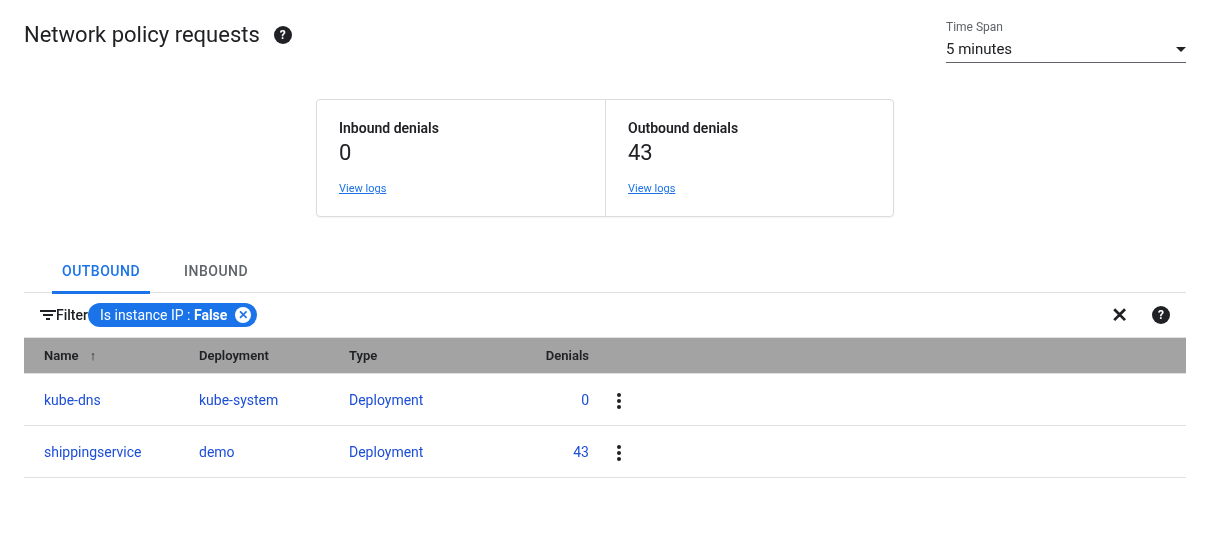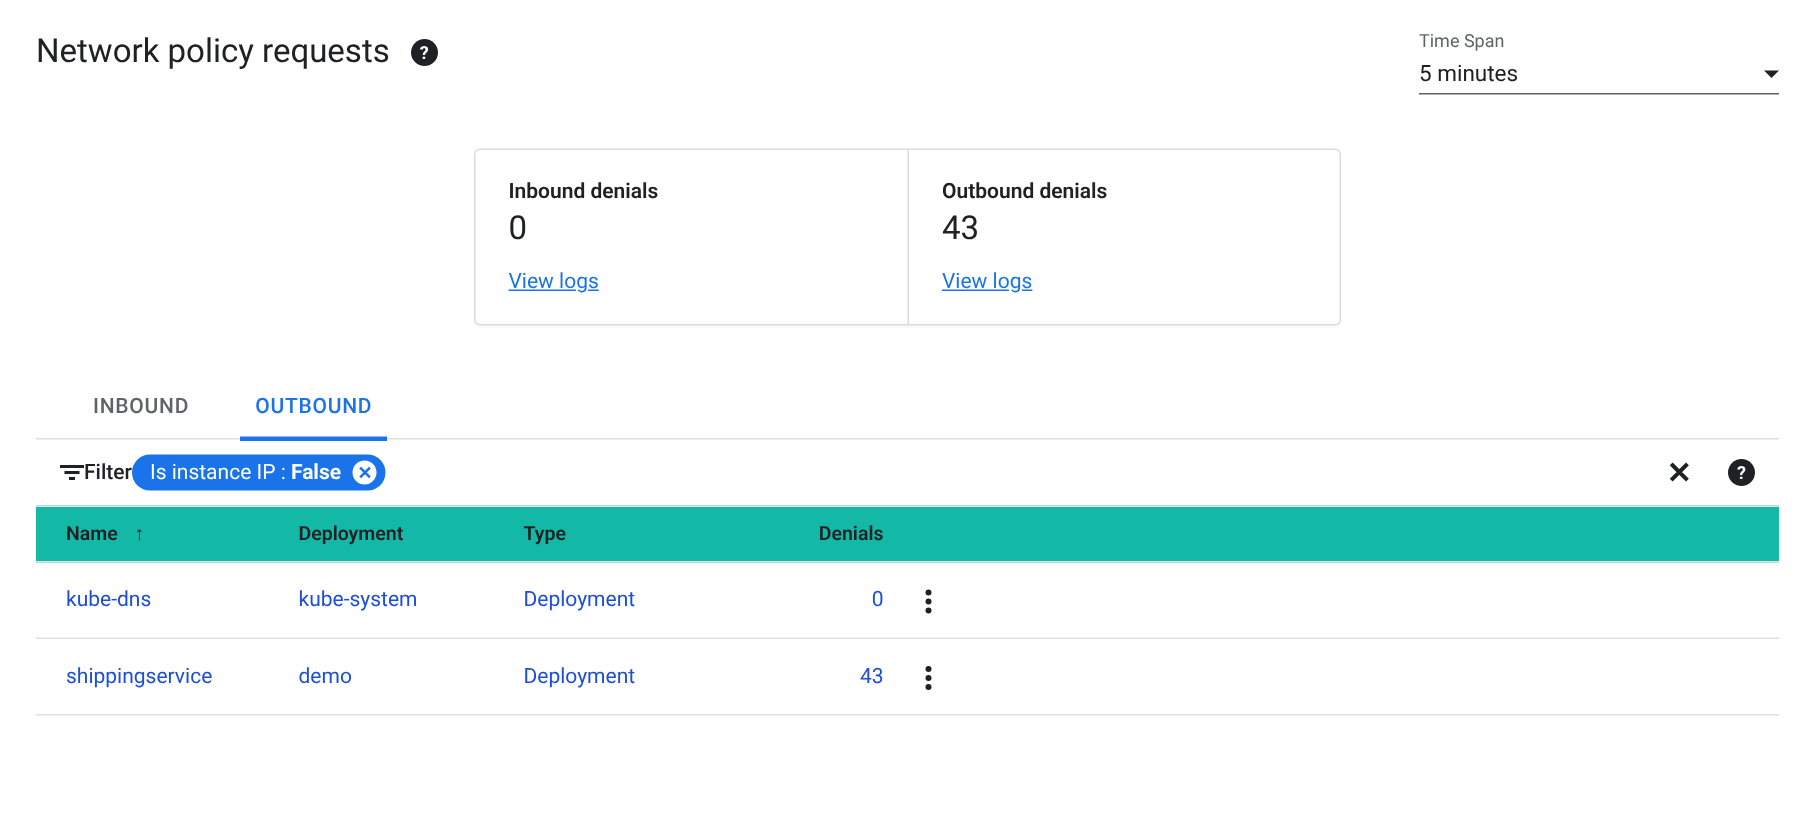--- a/index.html
+++ b/index.html
@@ -104,21 +104,21 @@
       color: #202124;
       margin-bottom: 4px;
     }
     .card-value {
       font-size: 22px;
       font-weight: 400;
       color: #202124;
       margin-bottom: 12px;
     }
     .card-link {
-      font-size: 14px;
+      font-size: 11px;
       color: #1a73e8;
       text-decoration: underline;
       cursor: pointer;
     }
     .tabs-row {
       display: flex;
       gap: 24px;
       margin-top: 36px;
       border-bottom: 1px solid #e0e0e0;
       padding-left: 28px;
@@ -207,21 +207,21 @@
       font-weight: 700;
       cursor: pointer;
       color: #202124;
     }
     .table {
       width: 100%;
     }
     .table-header {
       display: flex;
       align-items: center;
-      background: #14b8a6;
+      background: #a3a3a3;
       padding: 10px 20px;
       font-size: 13px;
       font-weight: 600;
       color: #202124;
       border-top: 1px solid #e0e0e0;
       border-bottom: 1px solid #e0e0e0;
     }
     .col-name { width: 155px; }
     .col-namespace { width: 150px; }
     .col-type { width: 160px; }
@@ -281,22 +281,22 @@
     </div>
     <div class="card">
       <div class="card-title">Outbound denials</div>
       <div class="card-value">43</div>
       <a class="card-link">View logs</a>
     </div>
   </div>
 </div>
 
 <div class="tabs-row">
+  <div class="tab active">OUTBOUND</div>
   <div class="tab">INBOUND</div>
-  <div class="tab active">OUTBOUND</div>
 </div>
 
 <div class="filter-row">
   <span class="filter-icon">
     <span></span>
       <span></span>
       <span></span>
   </span>
   <span class="filter-label">Filter</span>
   <span class="chip">

